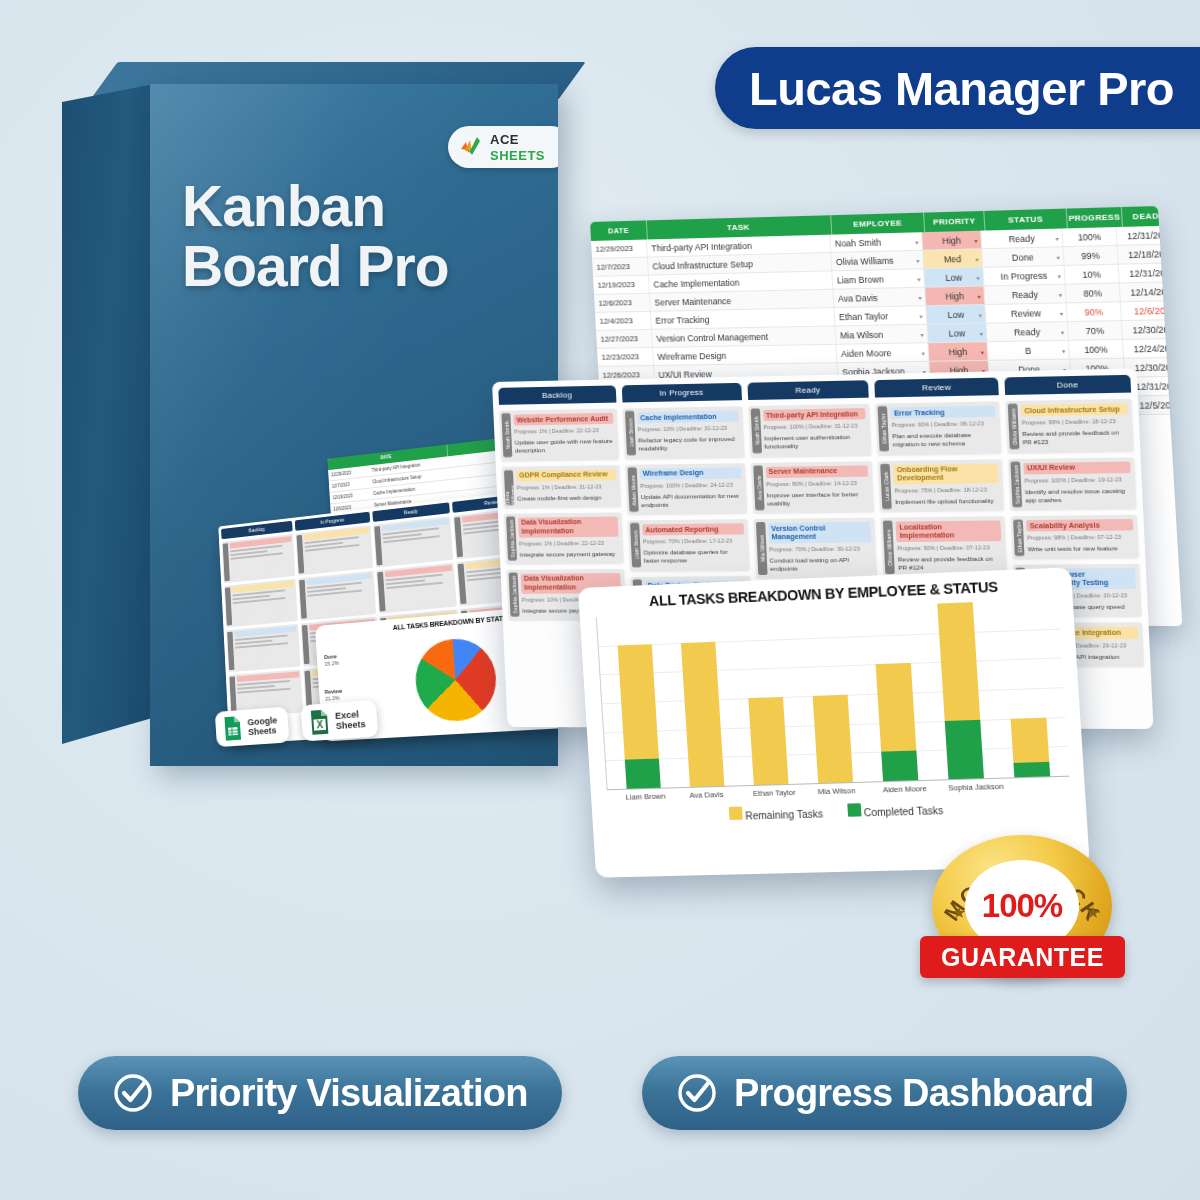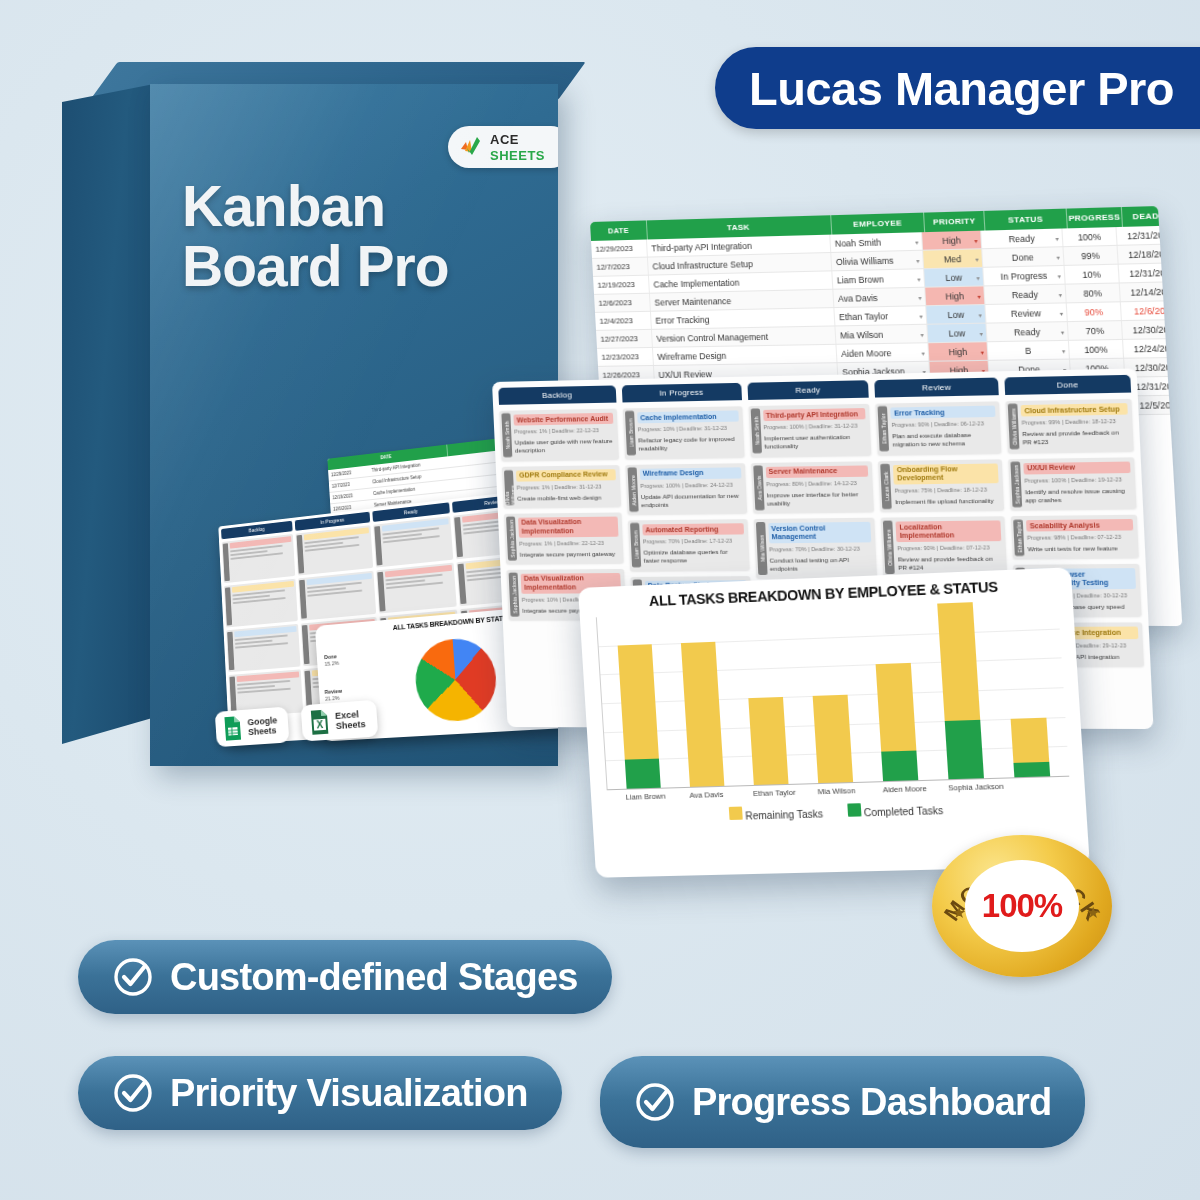--- a/index.html
+++ b/index.html
@@ -209,21 +209,21 @@
   
   .pill{
     position:absolute;background:linear-gradient(180deg,#5b92b8 0%,#3b7298 48%,#2f6187 100%);
     border-radius:42px;display:flex;align-items:center;gap:16px;padding:0 34px;box-sizing:border-box;
     box-shadow:0 5px 14px rgba(30,60,90,.25);
   }
   .pill span{color:#fff;font-size:38px;font-weight:bold;letter-spacing:-.8px;white-space:nowrap;}
   .check{width:42px;height:42px;flex:0 0 auto;}
   #pill1{left:78px;top:940px;height:74px;}
   #pill2{left:78px;top:1056px;height:74px;}
-  #pill3{left:600px;top:1056px;height:92px;}
+  #pill3{left:642px;top:1056px;height:74px;}
 </style>
 </head>
 <body>
 
 <div class="stage">
 
   <div class="title-banner">
     <span>Lucas Manager Pro</span>
   </div>
 
@@ -787,31 +787,25 @@
       <defs>
           <path id="arcp" d="M 22 92 A 72 62 0 0 1 158 92" fill="none"></path>
         </defs>
       <text><textPath href="#arcp" startOffset="50%" text-anchor="middle" id="arc-label">MONEY BACK</textPath></text>
     </svg>
     <span class="star" style="left:32px">★</span>
     <span class="star" style="left:166px">★</span>
     <div class="seal-inner">
       <span class="seal-pct">100%</span>
     </div>
+    <div class="seal-ribbon">
+      <span>GUARANTEE</span>
+    </div>
   </div>
 
-  <div class="pill" id="pill1">
-    <span class="check">
-      <svg width="42" height="42" viewBox="0 0 42 42">
-          <circle cx="21" cy="21" r="17" fill="none" stroke="#fff" stroke-width="3.4"></circle>
-          <path d="M12 21 l6.5 7 L33 10" fill="none" stroke="#fff" stroke-width="4.2" stroke-linecap="round" stroke-linejoin="round"></path>
-        </svg>
-    </span>
-    <span>Custom-defined Stages</span>
-  </div>
   <div class="pill" id="pill2">
     <span class="check">
       <svg width="42" height="42" viewBox="0 0 42 42">
           <circle cx="21" cy="21" r="17" fill="none" stroke="#fff" stroke-width="3.4"></circle>
           <path d="M12 21 l6.5 7 L33 10" fill="none" stroke="#fff" stroke-width="4.2" stroke-linecap="round" stroke-linejoin="round"></path>
         </svg>
     </span>
     <span>Priority Visualization</span>
   </div>
   <div class="pill" id="pill3">

